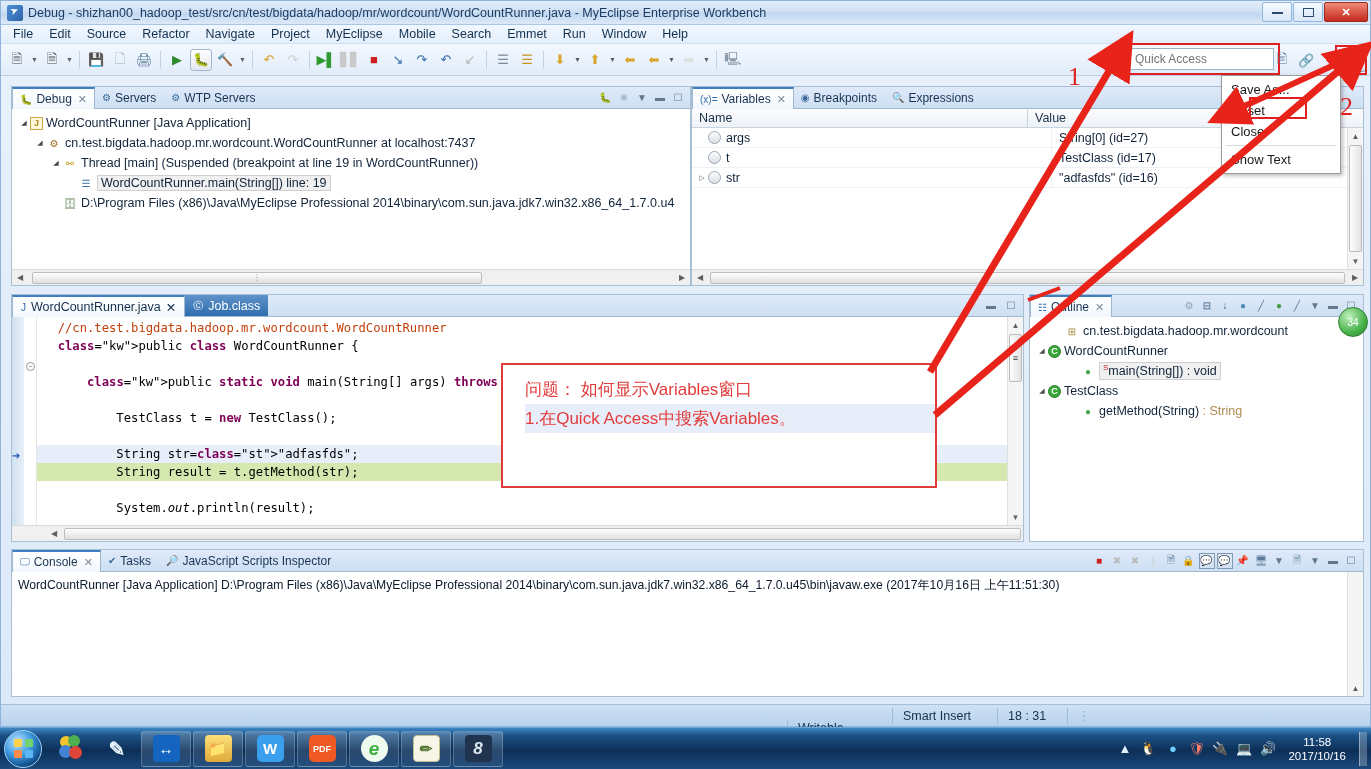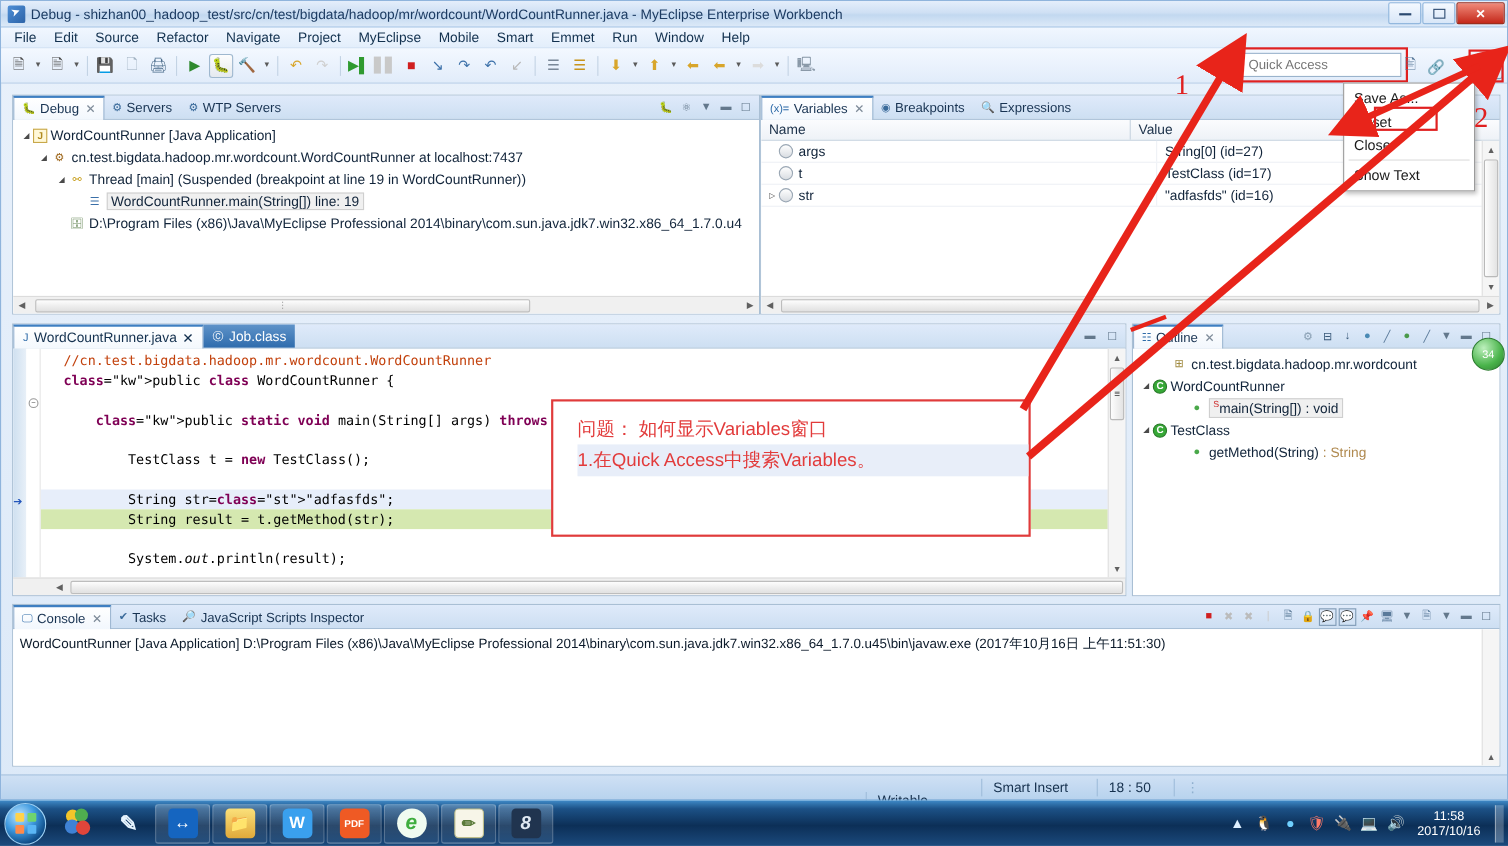--- a/index.html
+++ b/index.html
@@ -249,21 +249,21 @@
 
   <div class="menubar" id="menubar">
       <div class="mi">File</div>
       <div class="mi">Edit</div>
       <div class="mi">Source</div>
       <div class="mi">Refactor</div>
       <div class="mi">Navigate</div>
       <div class="mi">Project</div>
       <div class="mi">MyEclipse</div>
       <div class="mi">Mobile</div>
-      <div class="mi">Smart</div>
+      <div class="mi">Search</div>
       <div class="mi">Emmet</div>
       <div class="mi">Run</div>
       <div class="mi">Window</div>
       <div class="mi">Help</div>
     </div>
 
   <div class="toolbar">
     <div class="tb-btn">🗎</div>
     <div class="tb-arrow">▼</div>
     <div class="tb-btn">🗎</div>
@@ -572,21 +572,21 @@
         <div style="flex:1;"></div>
         <div class="vs-arrow">▲</div>
       </div>
     </div>
   </div>
 
   <div class="statusbar">
     <div style="width:786px;"></div>
     <div class="sb-cell" style="width:105px;margin-top:24px;">Writable</div>
     <div class="sb-cell" style="width:105px;">Smart Insert</div>
-    <div class="sb-cell" style="width:70px;">18 : 50</div>
+    <div class="sb-cell" style="width:70px;">18 : 31</div>
     <div class="sb-cell" style="width:40px; color:#8fb0cf;">⋮</div>
   </div>
 
   <div id="ctxmenu">
       <div class="cmi">Save As...</div>
       <div class="cmi">Reset</div>
       <div class="cmi">Close</div>
       <div class="cmsep"></div>
       <div class="cmi">Show Text</div>
     </div>

